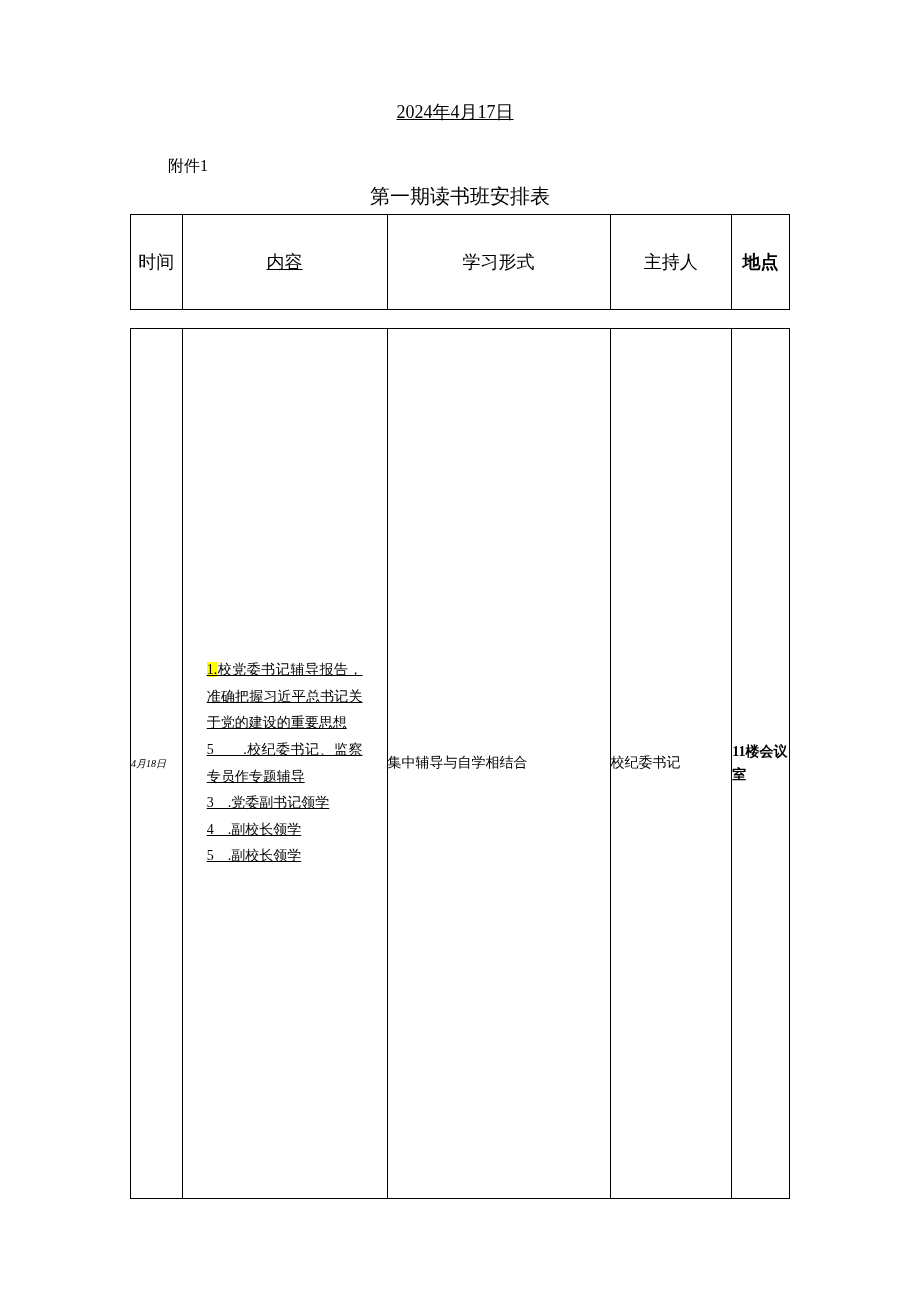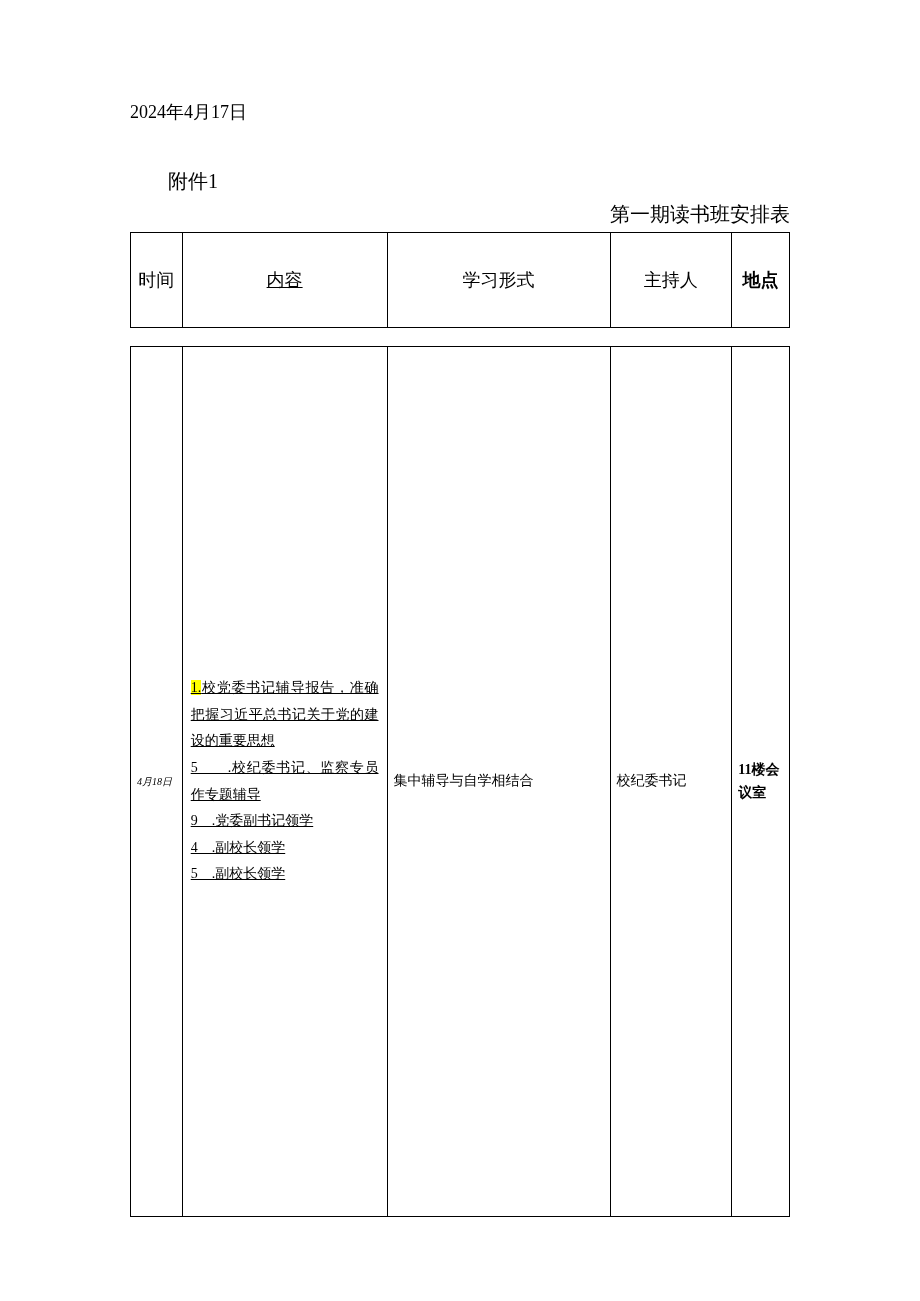--- a/index.html
+++ b/index.html
@@ -12,43 +12,44 @@
       font-family: "SimSun", "宋体", serif;
       width: 920px;
       height: 1301px;
       position: relative;
       color: #000000;
     }
     .page {
       padding: 100px 130px 0 130px;
     }
     .date {
-      text-align: left;
+      text-align: center;
       font-size: 18px;
-      margin-bottom: 44px;
+      margin-bottom: 32px;
       padding-right: 10px;
+      text-decoration: underline;
     }
     .attachment-label {
-      font-size: 20px;
+      font-size: 16px;
       margin-left: 38px;
       margin-bottom: 6px;
     }
     .table-title {
-      text-align: right;
+      text-align: center;
       font-size: 20px;
       margin-bottom: 4px;
     }
     table {
       border-collapse: collapse;
       width: 100%;
       table-layout: fixed;
     }
     td, th {
       border: 1px solid #000;
-      padding: 8px 6px;
+      padding: 8px 0;
       vertical-align: middle;
       font-weight: normal;
       font-size: 18px;
     }
     .header-table {
       margin-bottom: 18px;
     }
     .header-table th {
       height: 95px;
     }
@@ -65,21 +66,21 @@
       height: 870px;
       font-size: 14px;
     }
     .body-table .col-time {
       font-size: 10px;
       line-height: 1.6;
       font-style: italic;
     }
     .body-table .col-content {
       text-align: left;
-      padding: 10px 8px;
+      padding: 10px 24px;
       line-height: 1.9;
       font-size: 14px;
     }
     .body-table .col-content .content-inner {
       text-align: justify;
     }
     .highlight {
       background: #ffff00;
     }
     .body-table .col-format,
@@ -112,21 +113,21 @@
   <table class="body-table">
     <tbody>
         <tr>
       <td class="col-time">4月18日</td>
       <td class="col-content">
         <div class="content-inner">
           <div>
             <span class="highlight">1.</span><span>校党委书记辅导报告，准确把握习近平总书记关于党的建设的重要思想</span>
           </div>
           <div>5　　.校纪委书记、监察专员作专题辅导</div>
-          <div>9　.党委副书记领学</div>
+          <div>3　.党委副书记领学</div>
           <div>4　.副校长领学</div>
           <div>5　.副校长领学</div>
         </div>
       </td>
       <td class="col-format">集中辅导与自学相结合</td>
       <td class="col-host">校纪委书记</td>
       <td class="col-location">11楼会议室</td>
     </tr>
   </tbody>
     </table>

